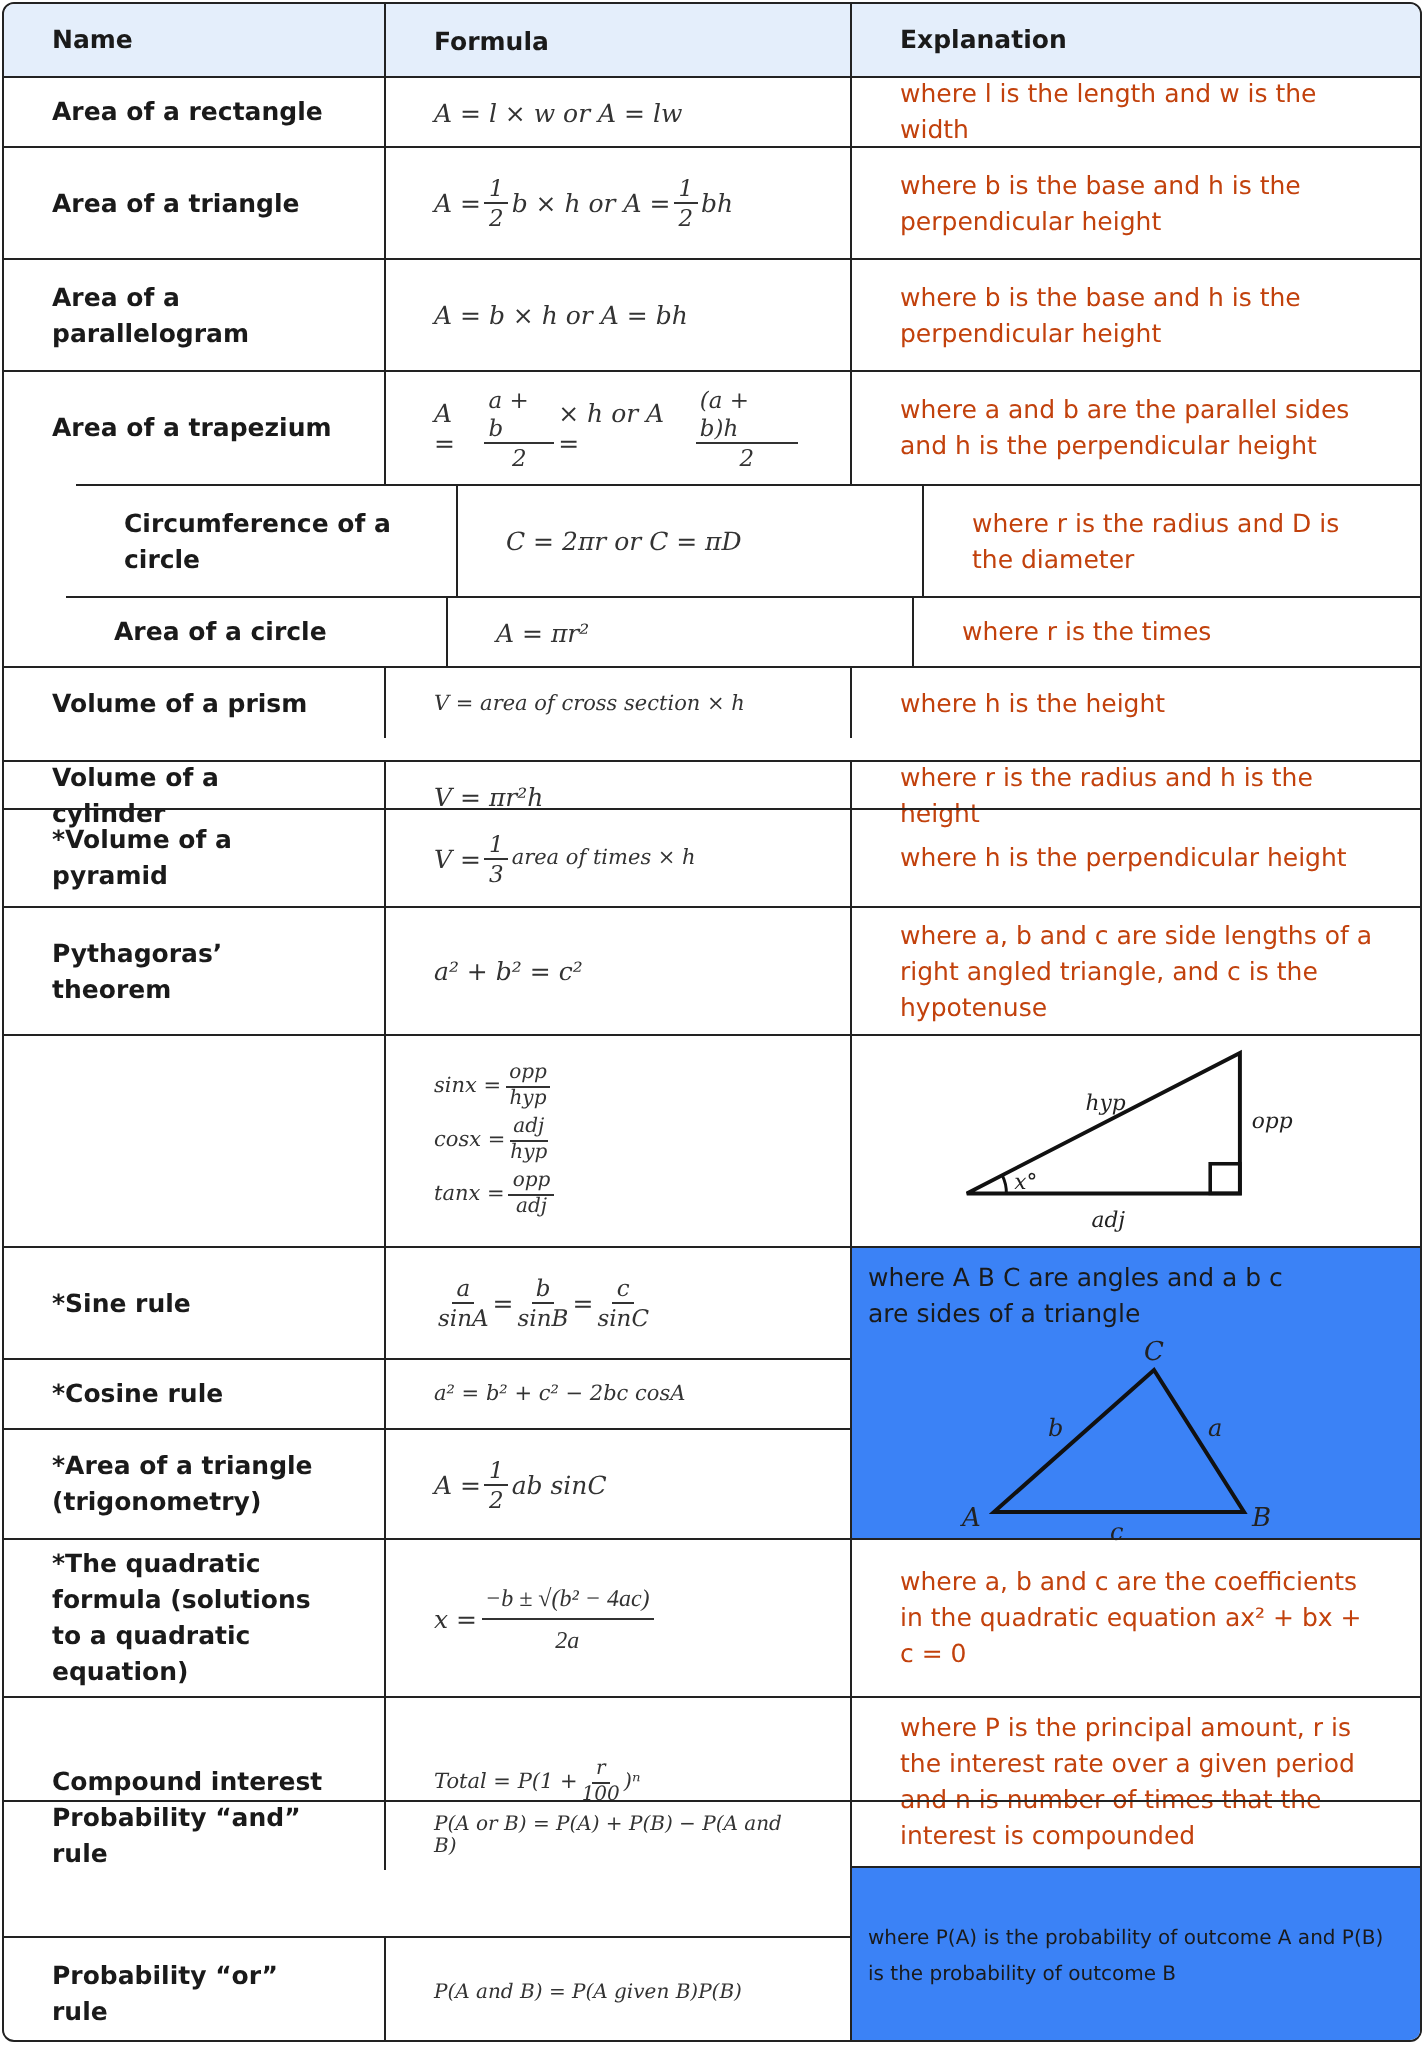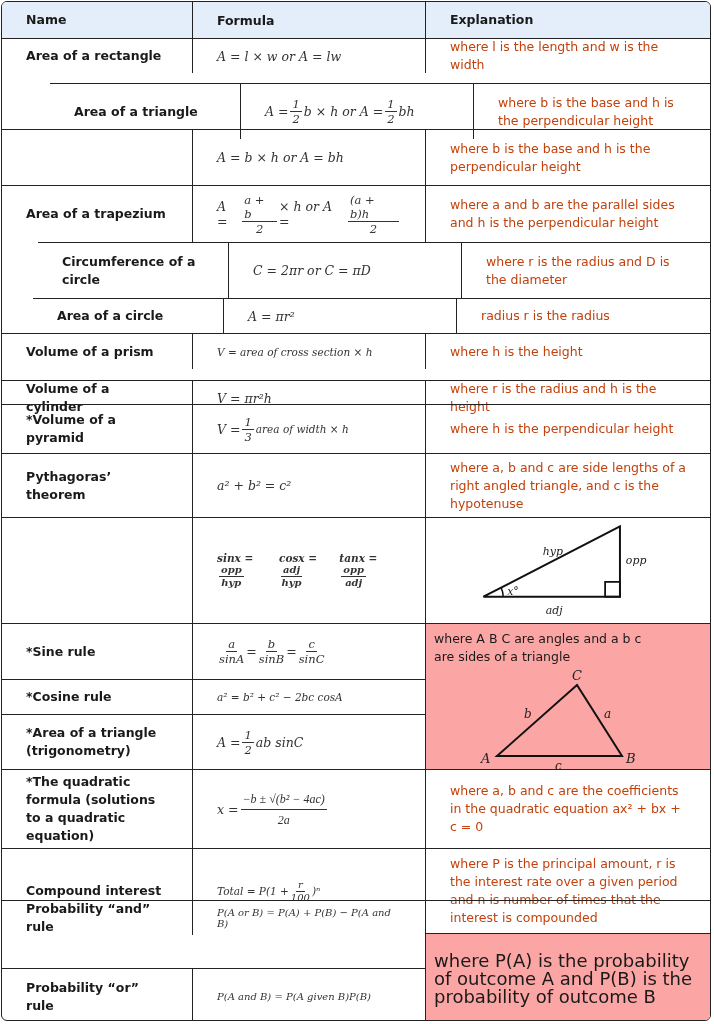--- a/index.html
+++ b/index.html
@@ -8,60 +8,61 @@
   .row{position:absolute;left:0;right:0;border-top:1.5px solid #222;box-sizing:border-box;}
   .hdr{background:#e4eefb;border-top:none;}
   .cell{position:absolute;top:0;bottom:0;display:flex;align-items:center;box-sizing:border-box;padding:0 24px;}
   .c1{left:0;width:190px;font-weight:bold;font-size:12.5px;line-height:18px;}
   .c2{left:190px;width:233px;border-left:1.5px solid #222;font-family:"DejaVu Serif","Liberation Serif",serif;font-style:italic;font-size:12.5px;color:#333;}
   .c3{left:423px;right:0;border-left:1.5px solid #222;font-size:12.5px;line-height:18px;color:#c2410c;}
   .hdr .c1,.hdr .c2,.hdr .c3{font-weight:bold;font-style:normal;font-family:"DejaVu Sans","Liberation Sans",sans-serif;color:#1a1a1a;font-size:12.5px;}
   .frac{display:inline-flex;flex-direction:column;align-items:center;vertical-align:middle;margin:0 2px;font-size:11.5px;line-height:14px;}
   .frac .num{border-bottom:1px solid #333;padding:0 2px;}
   .small{font-size:10.5px;}
-  .merged{position:absolute;left:423px;right:0;border-left:1.5px solid #222;border-top:1.5px solid #222;box-sizing:border-box;background:#fca5a5;}
-  .trigstack{display:flex;flex-direction:row;gap:2px;font-size:10.5px;font-weight:bold;}
+  .merged{position:absolute;left:423px;right:0;border-left:1.5px solid #222;border-top:1.5px solid #222;box-sizing:border-box;background:#3b82f6;}
+  .trigstack{display:flex;flex-direction:column;gap:2px;font-size:10.5px;}
   .trigstack .frac{font-size:10px;line-height:12px;}
 </style>
 </head>
 <body>
 
 <div class="tbl">
 
   <div class="row hdr" style="top:0;height:36px;">
     <div class="cell c1">Name</div>
     <div class="cell c2">Formula</div>
     <div class="cell c3">Explanation</div>
   </div>
 
   <div class="row" style="top:36px;height:35px;">
     <div class="cell c1">Area of a rectangle</div>
     <div class="cell c2">A = l × w or A = lw</div>
     <div class="cell c3">where l is the length and w is the width</div>
   </div>
 
-  <div class="row" style="top:81px;height:56px;margin-left:48px;">
+  <div class="row" style="top:71px;height:56px;">
     <div class="cell c1">Area of a triangle</div>
     <div class="cell c2">
       <span>A =</span>
       <span class="frac">
           <span class="num">1</span>
           <span>2</span>
         </span>
       <span>b × h or A =</span>
       <span class="frac">
           <span class="num">1</span>
           <span>2</span>
         </span>
       <span>bh</span>
     </div>
     <div class="cell c3">where b is the base and h is the perpendicular height</div>
   </div>
 
   <div class="row" style="top:127px;height:56px;">
+    <div class="cell c1">Area of a parallelogram</div>
     <div class="cell c2">A = b × h or A = bh</div>
     <div class="cell c3">where b is the base and h is the perpendicular height</div>
   </div>
 
   <div class="row" style="top:183px;height:57px;">
     <div class="cell c1">Area of a trapezium</div>
     <div class="cell c2">
       <span>A =</span>
       <span class="frac">
           <span class="num">a + b</span>
@@ -78,21 +79,21 @@
 
   <div class="row" style="top:240px;height:56px;margin-left:36px;">
     <div class="cell c1">Circumference of a circle</div>
     <div class="cell c2">C = 2πr or C = πD</div>
     <div class="cell c3">where r is the radius and D is the diameter</div>
   </div>
 
   <div class="row" style="top:296px;height:35px;margin-left:31px;">
     <div class="cell c1">Area of a circle</div>
     <div class="cell c2">A = πr²</div>
-    <div class="cell c3">radius r is the radius</div>
+    <div class="cell c3">where r is the times</div>
   </div>
 
   <div class="row" style="top:331px;height:36px;">
     <div class="cell c1">Volume of a prism</div>
     <div class="cell c2 small">V = area of cross section × h</div>
     <div class="cell c3">where h is the height</div>
   </div>
 
   <div class="row" style="top:378px;height:35px;">
     <div class="cell c1">Volume of a cylinder</div>
@@ -101,21 +102,21 @@
   </div>
 
   <div class="row" style="top:402px;height:49px;">
     <div class="cell c1">*Volume of a pyramid</div>
     <div class="cell c2">
       <span>V =</span>
       <span class="frac">
           <span class="num">1</span>
           <span>3</span>
         </span>
-      <span class="small">area of width × h</span>
+      <span class="small">area of times × h</span>
     </div>
     <div class="cell c3">where h is the perpendicular height</div>
   </div>
 
   <div class="row" style="top:451px;height:64px;">
     <div class="cell c1">Pythagoras’ theorem</div>
     <div class="cell c2">a² + b² = c²</div>
     <div class="cell c3">where a, b and c are side lengths of a right angled triangle, and c is the hypotenuse</div>
   </div>
 
@@ -228,16 +229,16 @@
     <div class="cell c1">Probability “and” rule</div>
     <div class="cell c2" style="font-size:10px;">P(A or B) = P(A) + P(B) − P(A and B)</div>
   </div>
 
   <div class="row" style="top:966px;height:56px;">
     <div class="cell c1">Probability “or” rule</div>
     <div class="cell c2" style="font-size:10px;">P(A and B) = P(A given B)P(B)</div>
   </div>
 
   <div class="merged" style="top:931px;height:91px;display:flex;align-items:center;">
-    <div style="padding:0 8px;font-size:18px;line-height:18px;width:265px;">where P(A) is the probability of outcome A and P(B) is the probability of outcome B</div>
+    <div style="padding:0 8px;font-size:10px;line-height:18px;width:265px;">where P(A) is the probability of outcome A and P(B) is the probability of outcome B</div>
   </div>
 
 </div>
 
 </body></html>

